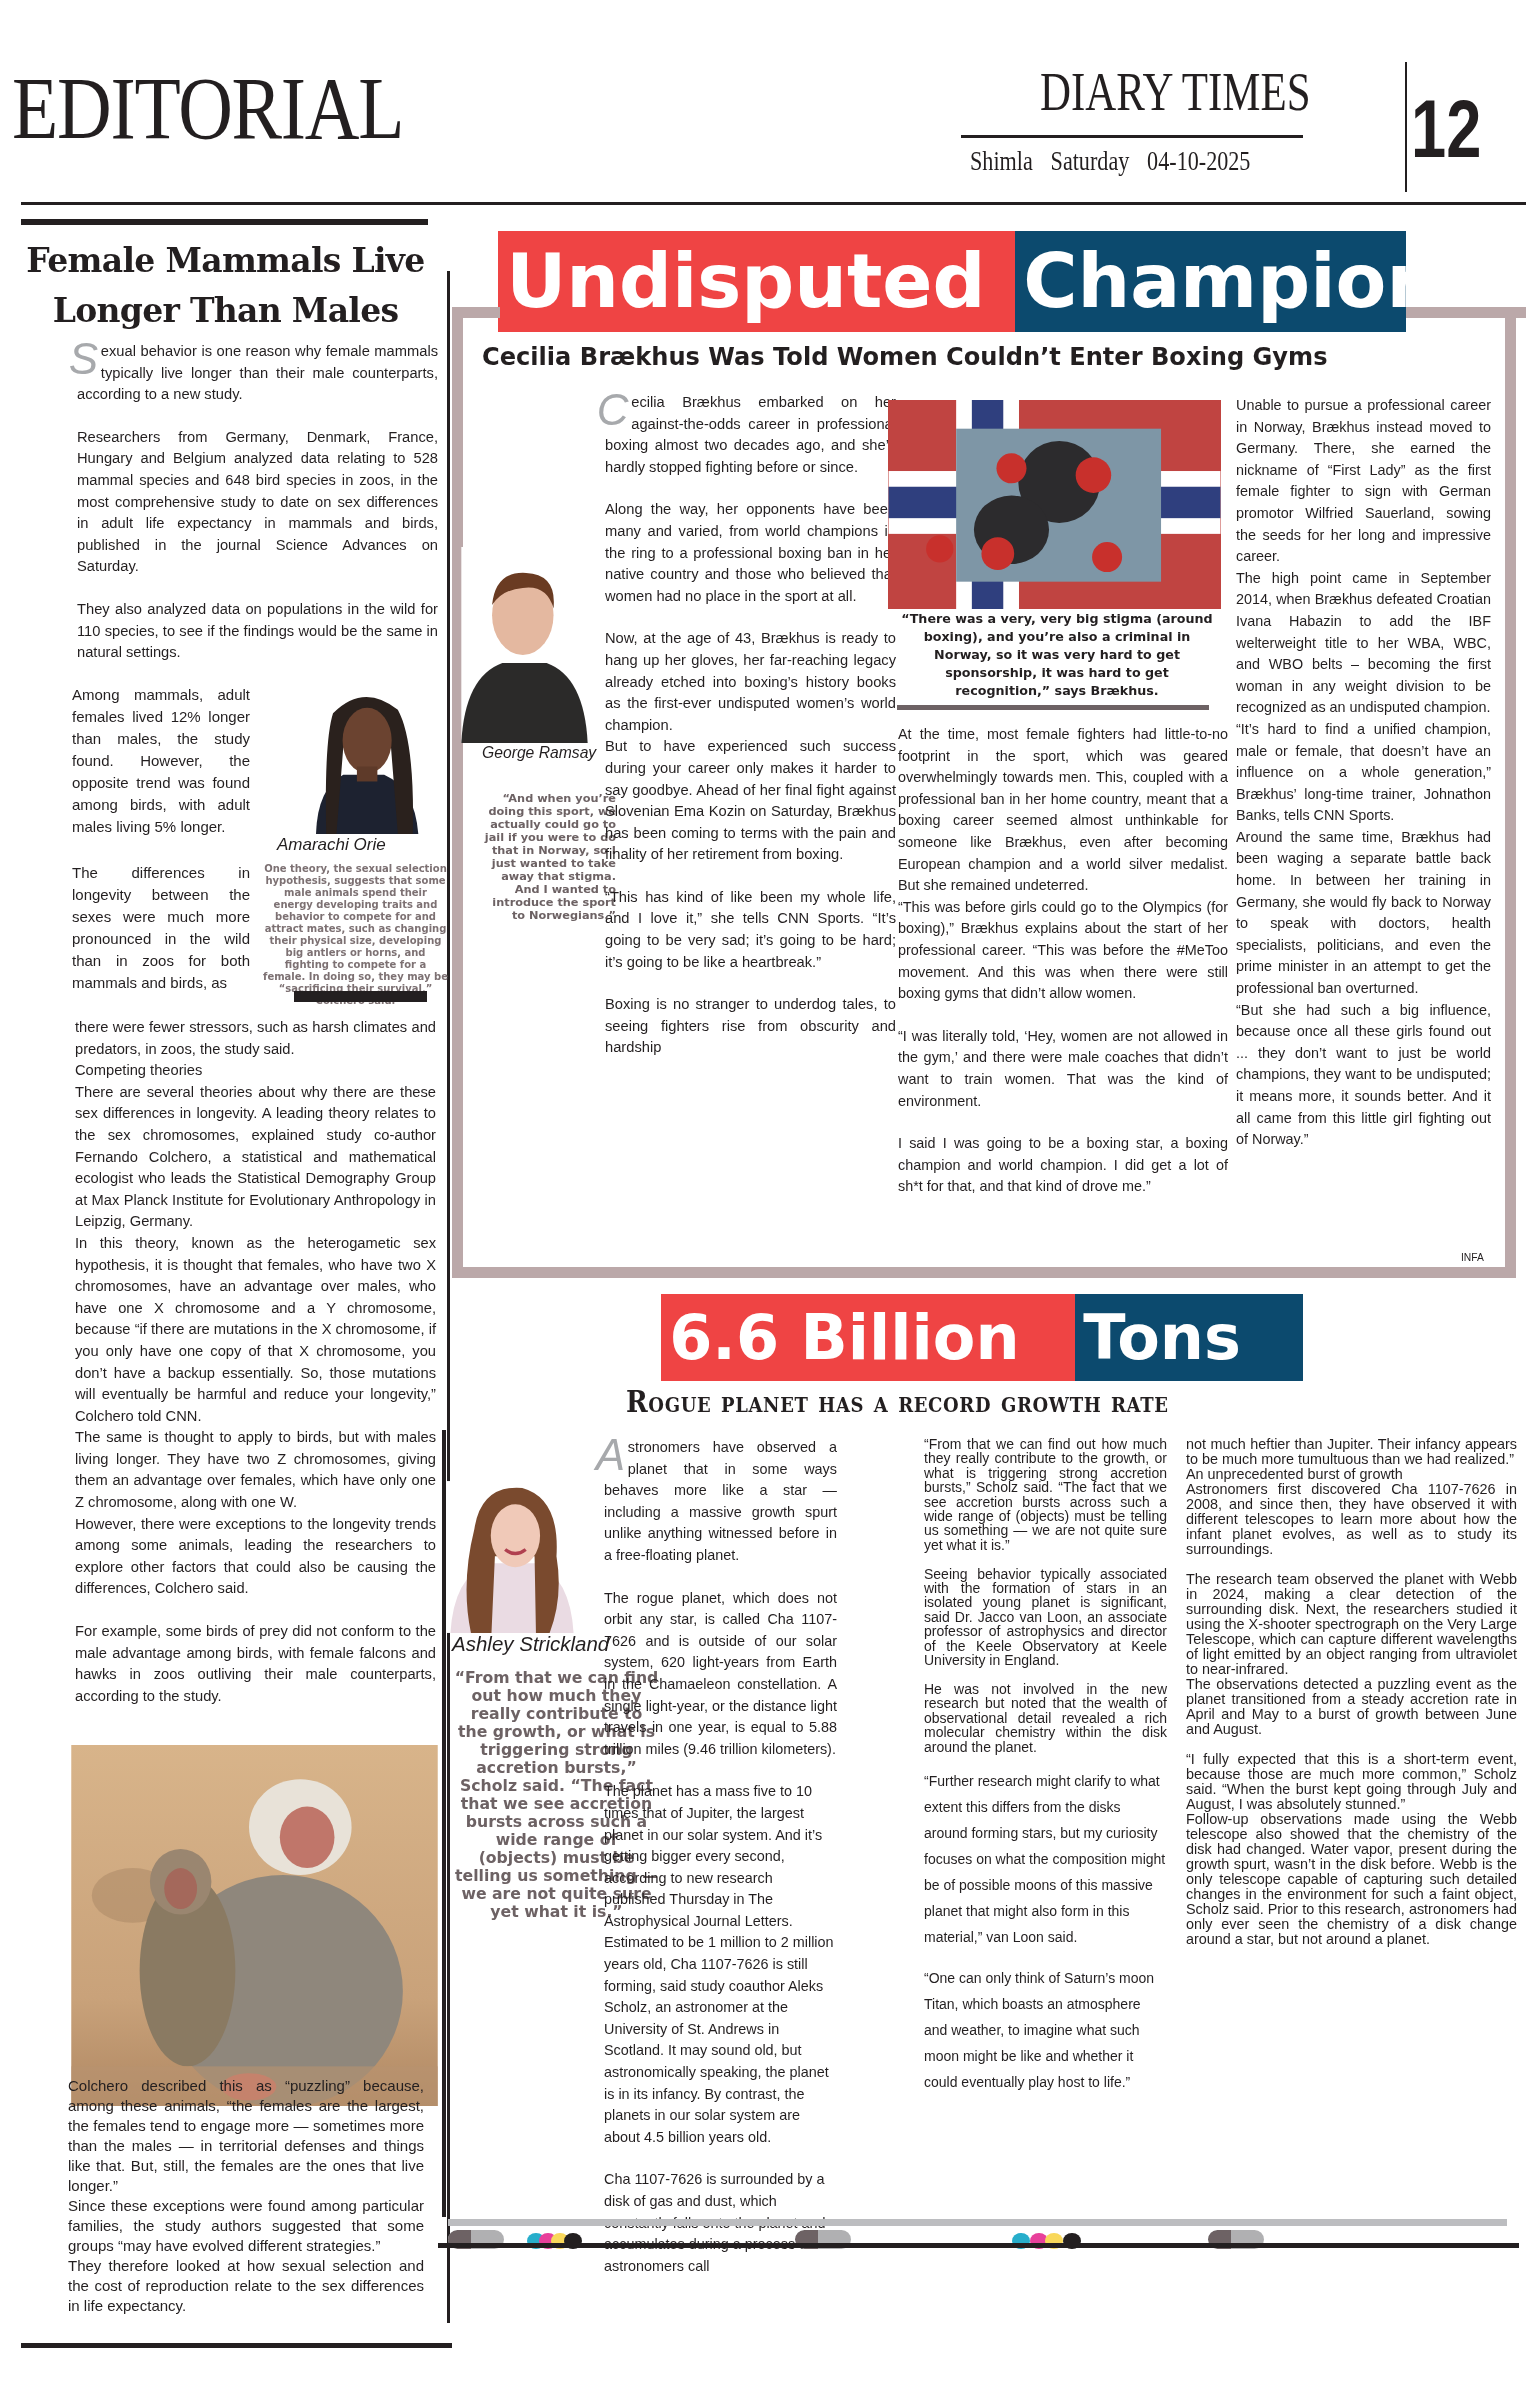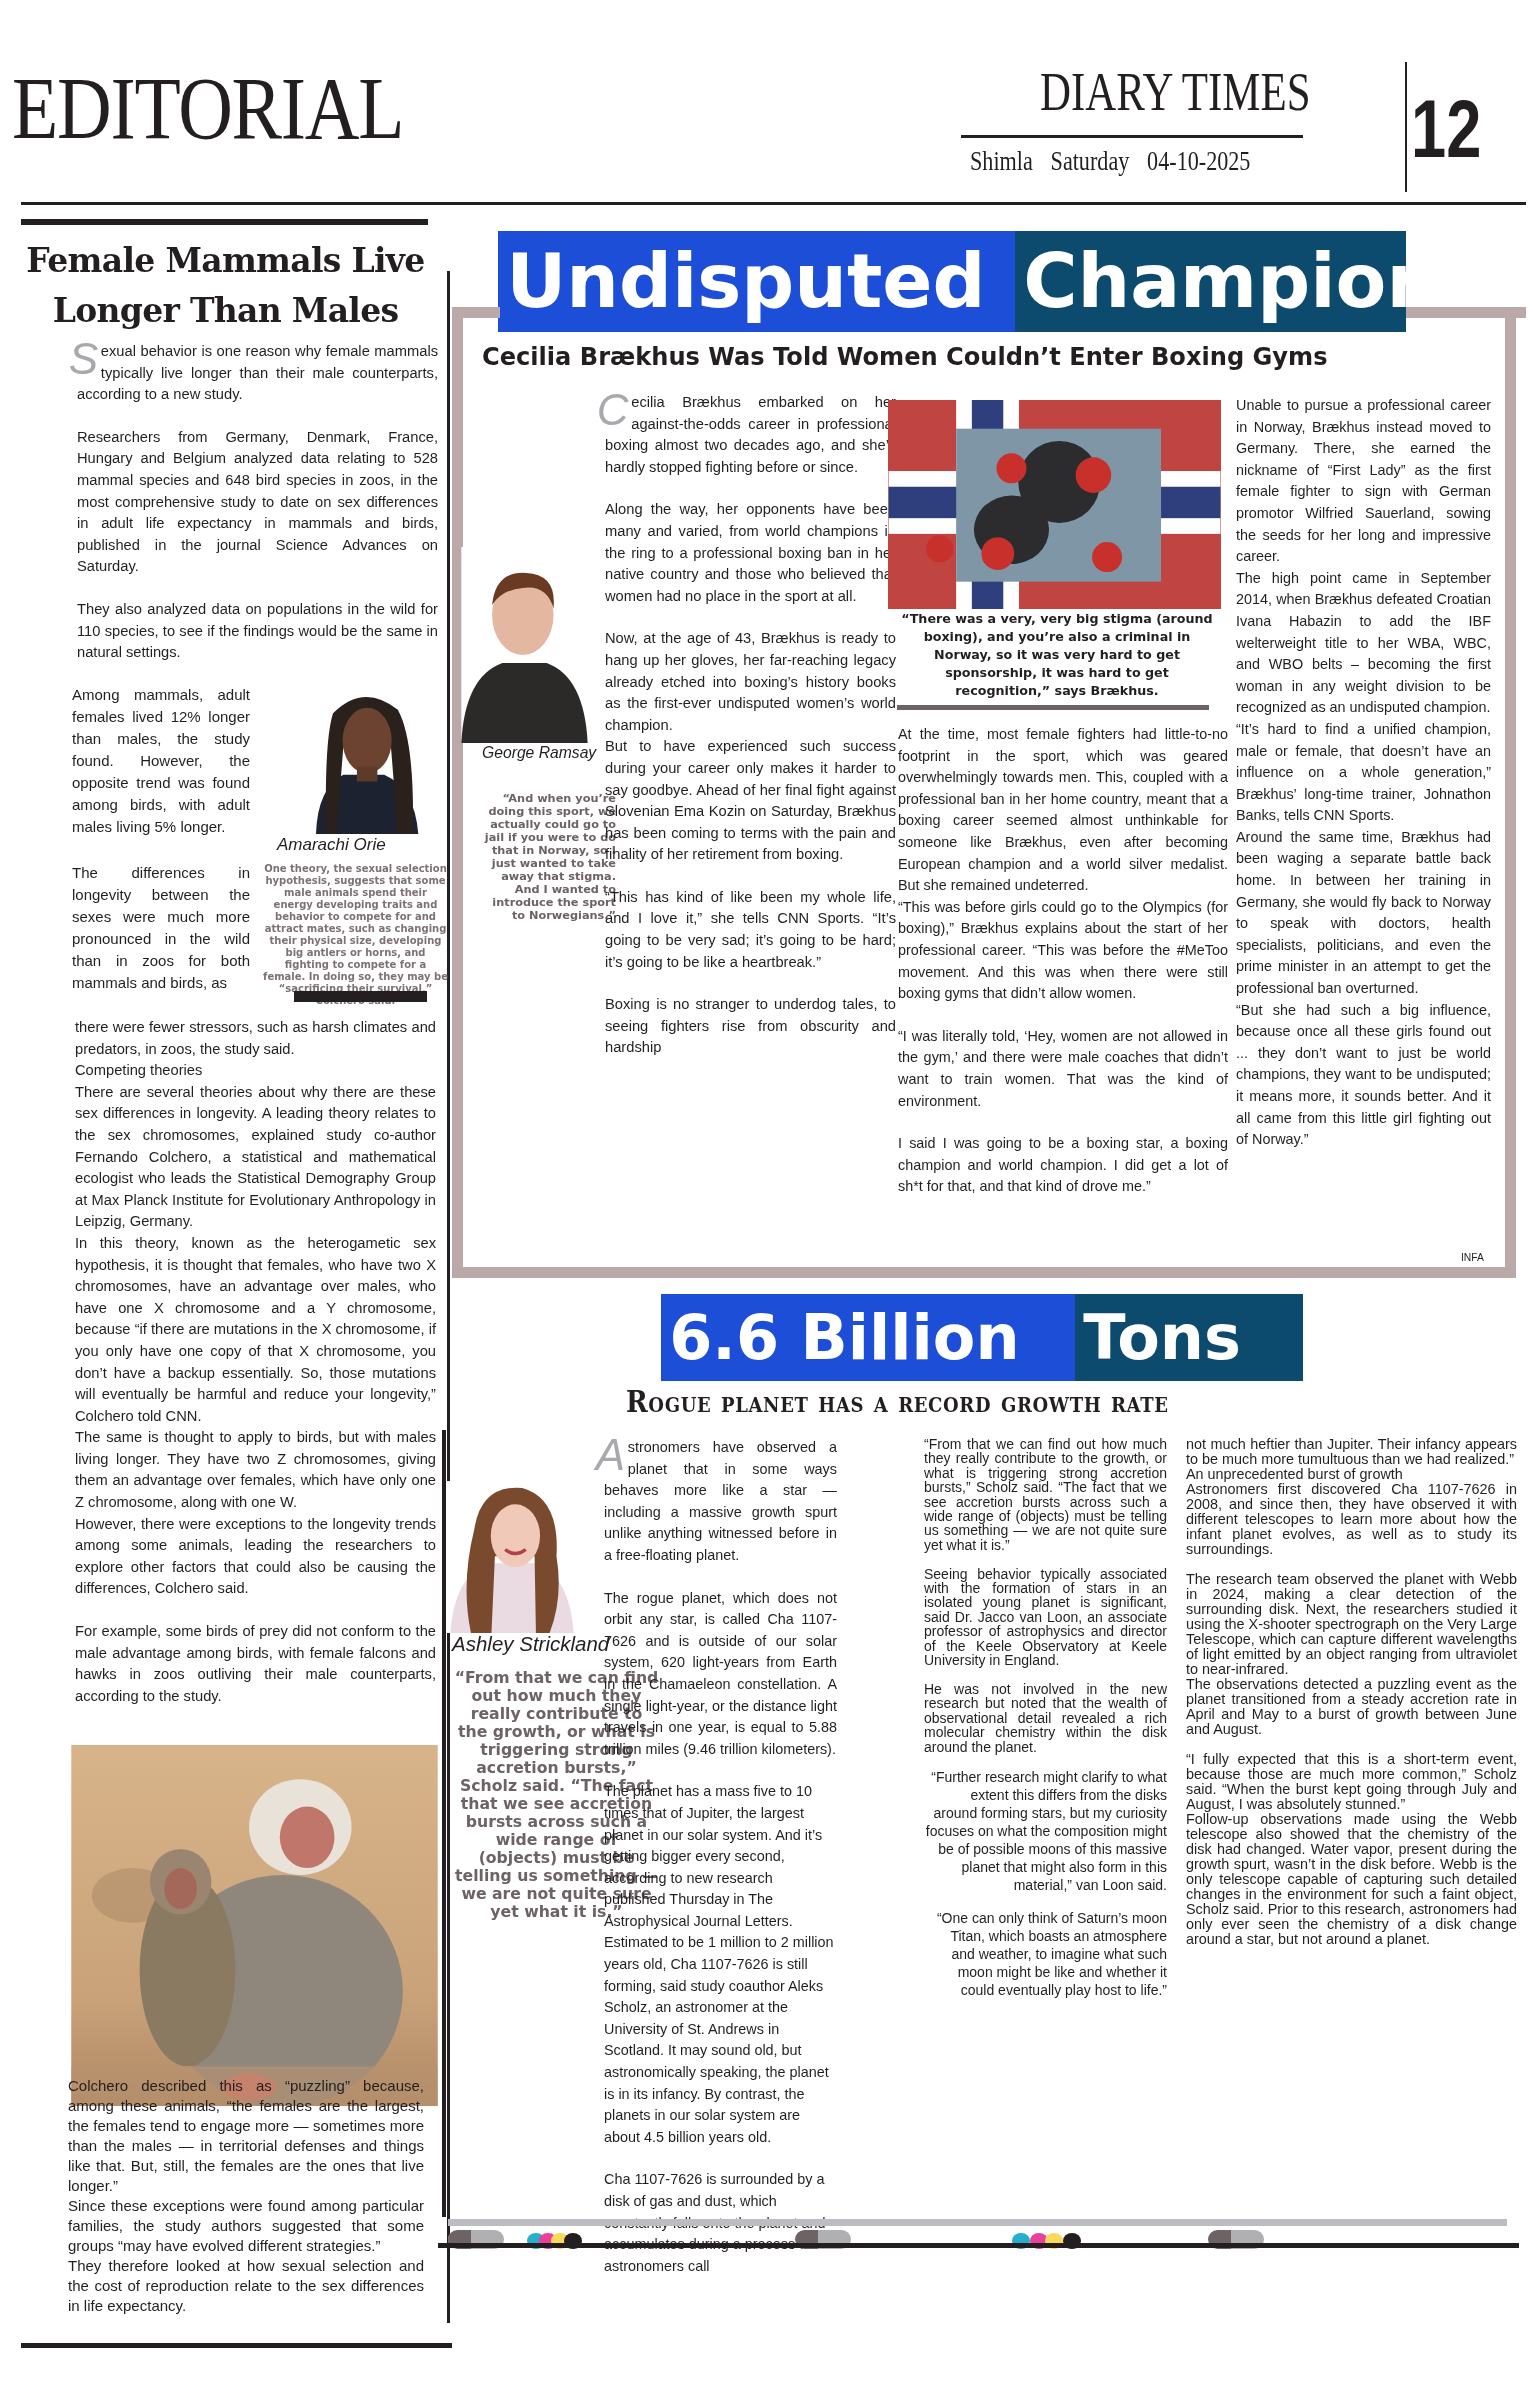--- a/index.html
+++ b/index.html
@@ -35,21 +35,21 @@
 
   .portrait-amarachi { left: 268px; top: 686px; width: 171px; height: 148px; overflow: hidden; }
   .portrait-caption { font-family: "Liberation Sans", sans-serif; font-style: italic; font-size: 17px; color: #231f20; }
   .amarachi-name { left: 277px; top: 835px; }
   .pull-small { left: 263px; top: 863px; width: 185px; font-family: "DejaVu Sans", sans-serif; font-weight: bold; font-size: 10px; line-height: 12px; text-align: center; color: #7d7173; }
   .pull-bar-small { left: 294px; top: 991px; width: 133px; height: 11px; background: #231f20; }
 
   
   .headline-bar-wrap { left: 498px; top: 231px; }
   .banner-part { position: absolute; top: 0; height: 101px; font-family: "DejaVu Sans", sans-serif; font-weight: bold; color: #ffffff; font-size: 74px; line-height: 101px; padding-left: 8.2px; letter-spacing: 0px; }
-  .banner-light { background: #1d4ed8; }
+  .banner-light { background: #ef4444; }
   .banner-dark { background: #0c4a6e; }
   .boxing-frame { left: 452px; top: 312px; width: 1064px; height: 966px; border: 11px solid #bba8a9; border-top: 0; }
   .boxing-subhead { left: 482px; top: 342px; width: 1033px; font-family: "DejaVu Sans", sans-serif; font-weight: bold; font-size: 24.6px; line-height: 30px; transform: scaleX(0.98); transform-origin: left; color: #231f20; }
   .boxing-col1 { left: 605px; top: 392px; width: 291px; }
   .boxing-col2 { left: 898px; top: 724px; width: 330px; font-size: 14.4px; }
   .boxing-col3 { left: 1236px; top: 395px; width: 255px; font-size: 14.4px; }
   .portrait-george { left: 461px; top: 547px; width: 127px; height: 196px; overflow: hidden; }
   .george-name { left: 482px; top: 744px; font-size: 15.7px; }
   .pull-george { left: 479px; top: 792px; width: 137px; font-family: "DejaVu Sans", sans-serif; font-weight: bold; font-size: 11.3px; line-height: 13px; text-align: right; color: #6d6264; }
   .flag-image { left: 888px; top: 400px; width: 333px; height: 209px; background: #c04441; overflow: hidden; }
@@ -62,21 +62,21 @@
   .banner2-part { position: absolute; top: 0; height: 87px; font-family: "DejaVu Sans", sans-serif; font-weight: bold; color: #ffffff; font-size: 62px; line-height: 87px; padding-left: 8.2px; }
   .planet-subhead { left: 626px; top: 1385px; font-family: "DejaVu Serif", serif; font-weight: bold; font-size: 29px; letter-spacing: 0.7px; font-variant: small-caps; color: #231f20; transform: scaleX(0.9); transform-origin: left; }
   .planet-vrule { left: 442px; top: 1430px; width: 4.1px; height: 787px; background: #231f20; }
   .portrait-ashley { left: 447px; top: 1481px; width: 130px; height: 152px; overflow: hidden; }
   .ashley-name { left: 452px; top: 1632px; font-size: 20.5px; }
   .pull-ashley { left: 454px; top: 1669px; width: 205px; font-family: "DejaVu Sans", sans-serif; font-weight: bold; font-size: 15.7px; line-height: 18px; text-align: center; color: #6d6264; }
   .planet-col1 { left: 604px; top: 1437px; width: 233px; text-align: left; font-size: 14.4px; }
   .planet-col1 .justify { text-align: justify; }
   .planet-col2 { left: 924px; top: 1437px; width: 243px; font-size: 14px; line-height: 14.4px; }
   .planet-col2 p { margin-bottom: 14.4px; }
-  .planet-col2 p.left { text-align: right; line-height: 18px; }
+  .planet-col2 p.left { text-align: left; line-height: 26px; }
   .planet-col3 { left: 1186px; top: 1437px; width: 331px; font-size: 14.4px; line-height: 15px; }
   .planet-col3 p { margin-bottom: 15px; }
 
   
   .footer-gray-bar { top: 2219px; height: 6.8px; background: #bcbdc0; }
   .pill { position: absolute; width: 56px; height: 19px; border-radius: 9.6px; background: #b0b0b2; overflow: hidden; }
   .pill::before { content: ""; position: absolute; left: 0; top: 0; width: 23px; height: 19px; background: #6d6264; border-radius: 9.6px 0 0 9.6px; }
   .dot { position: absolute; width: 18px; height: 16.4px; border-radius: 50%; }
   .bottom-rule-right { left: 438px; top: 2243px; width: 1081px; height: 4.8px; background: #231f20; }
 </style>

